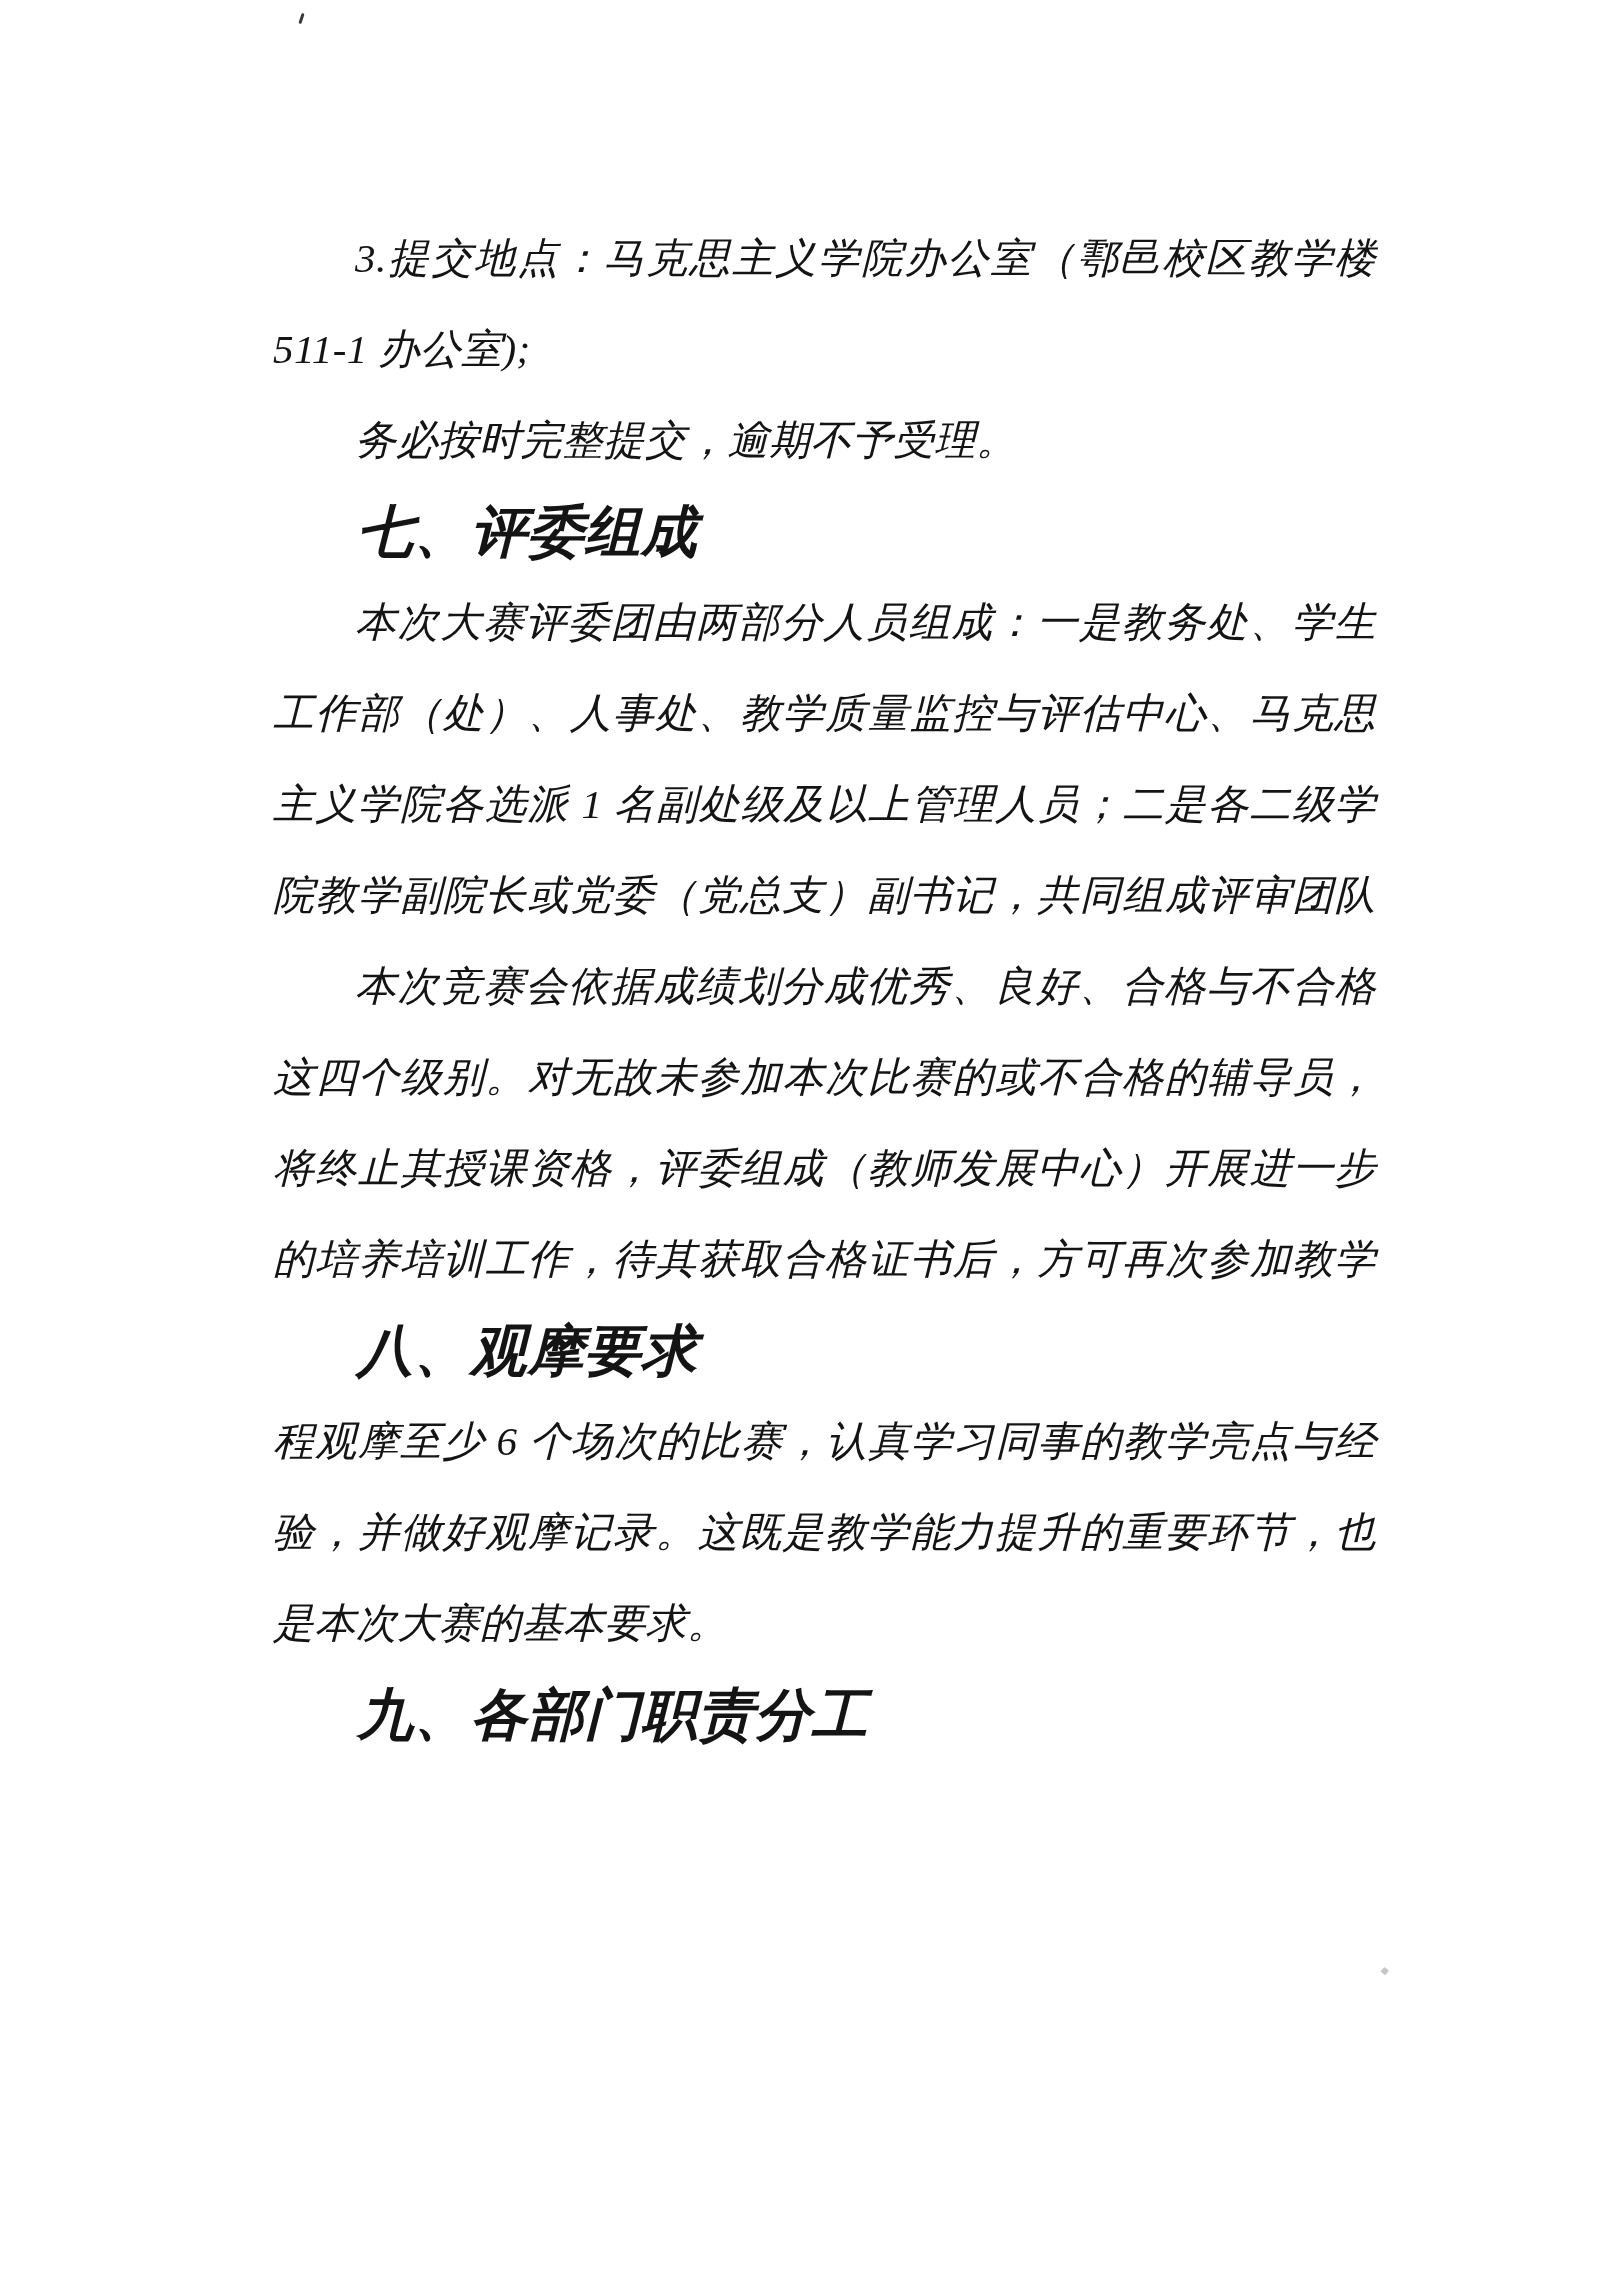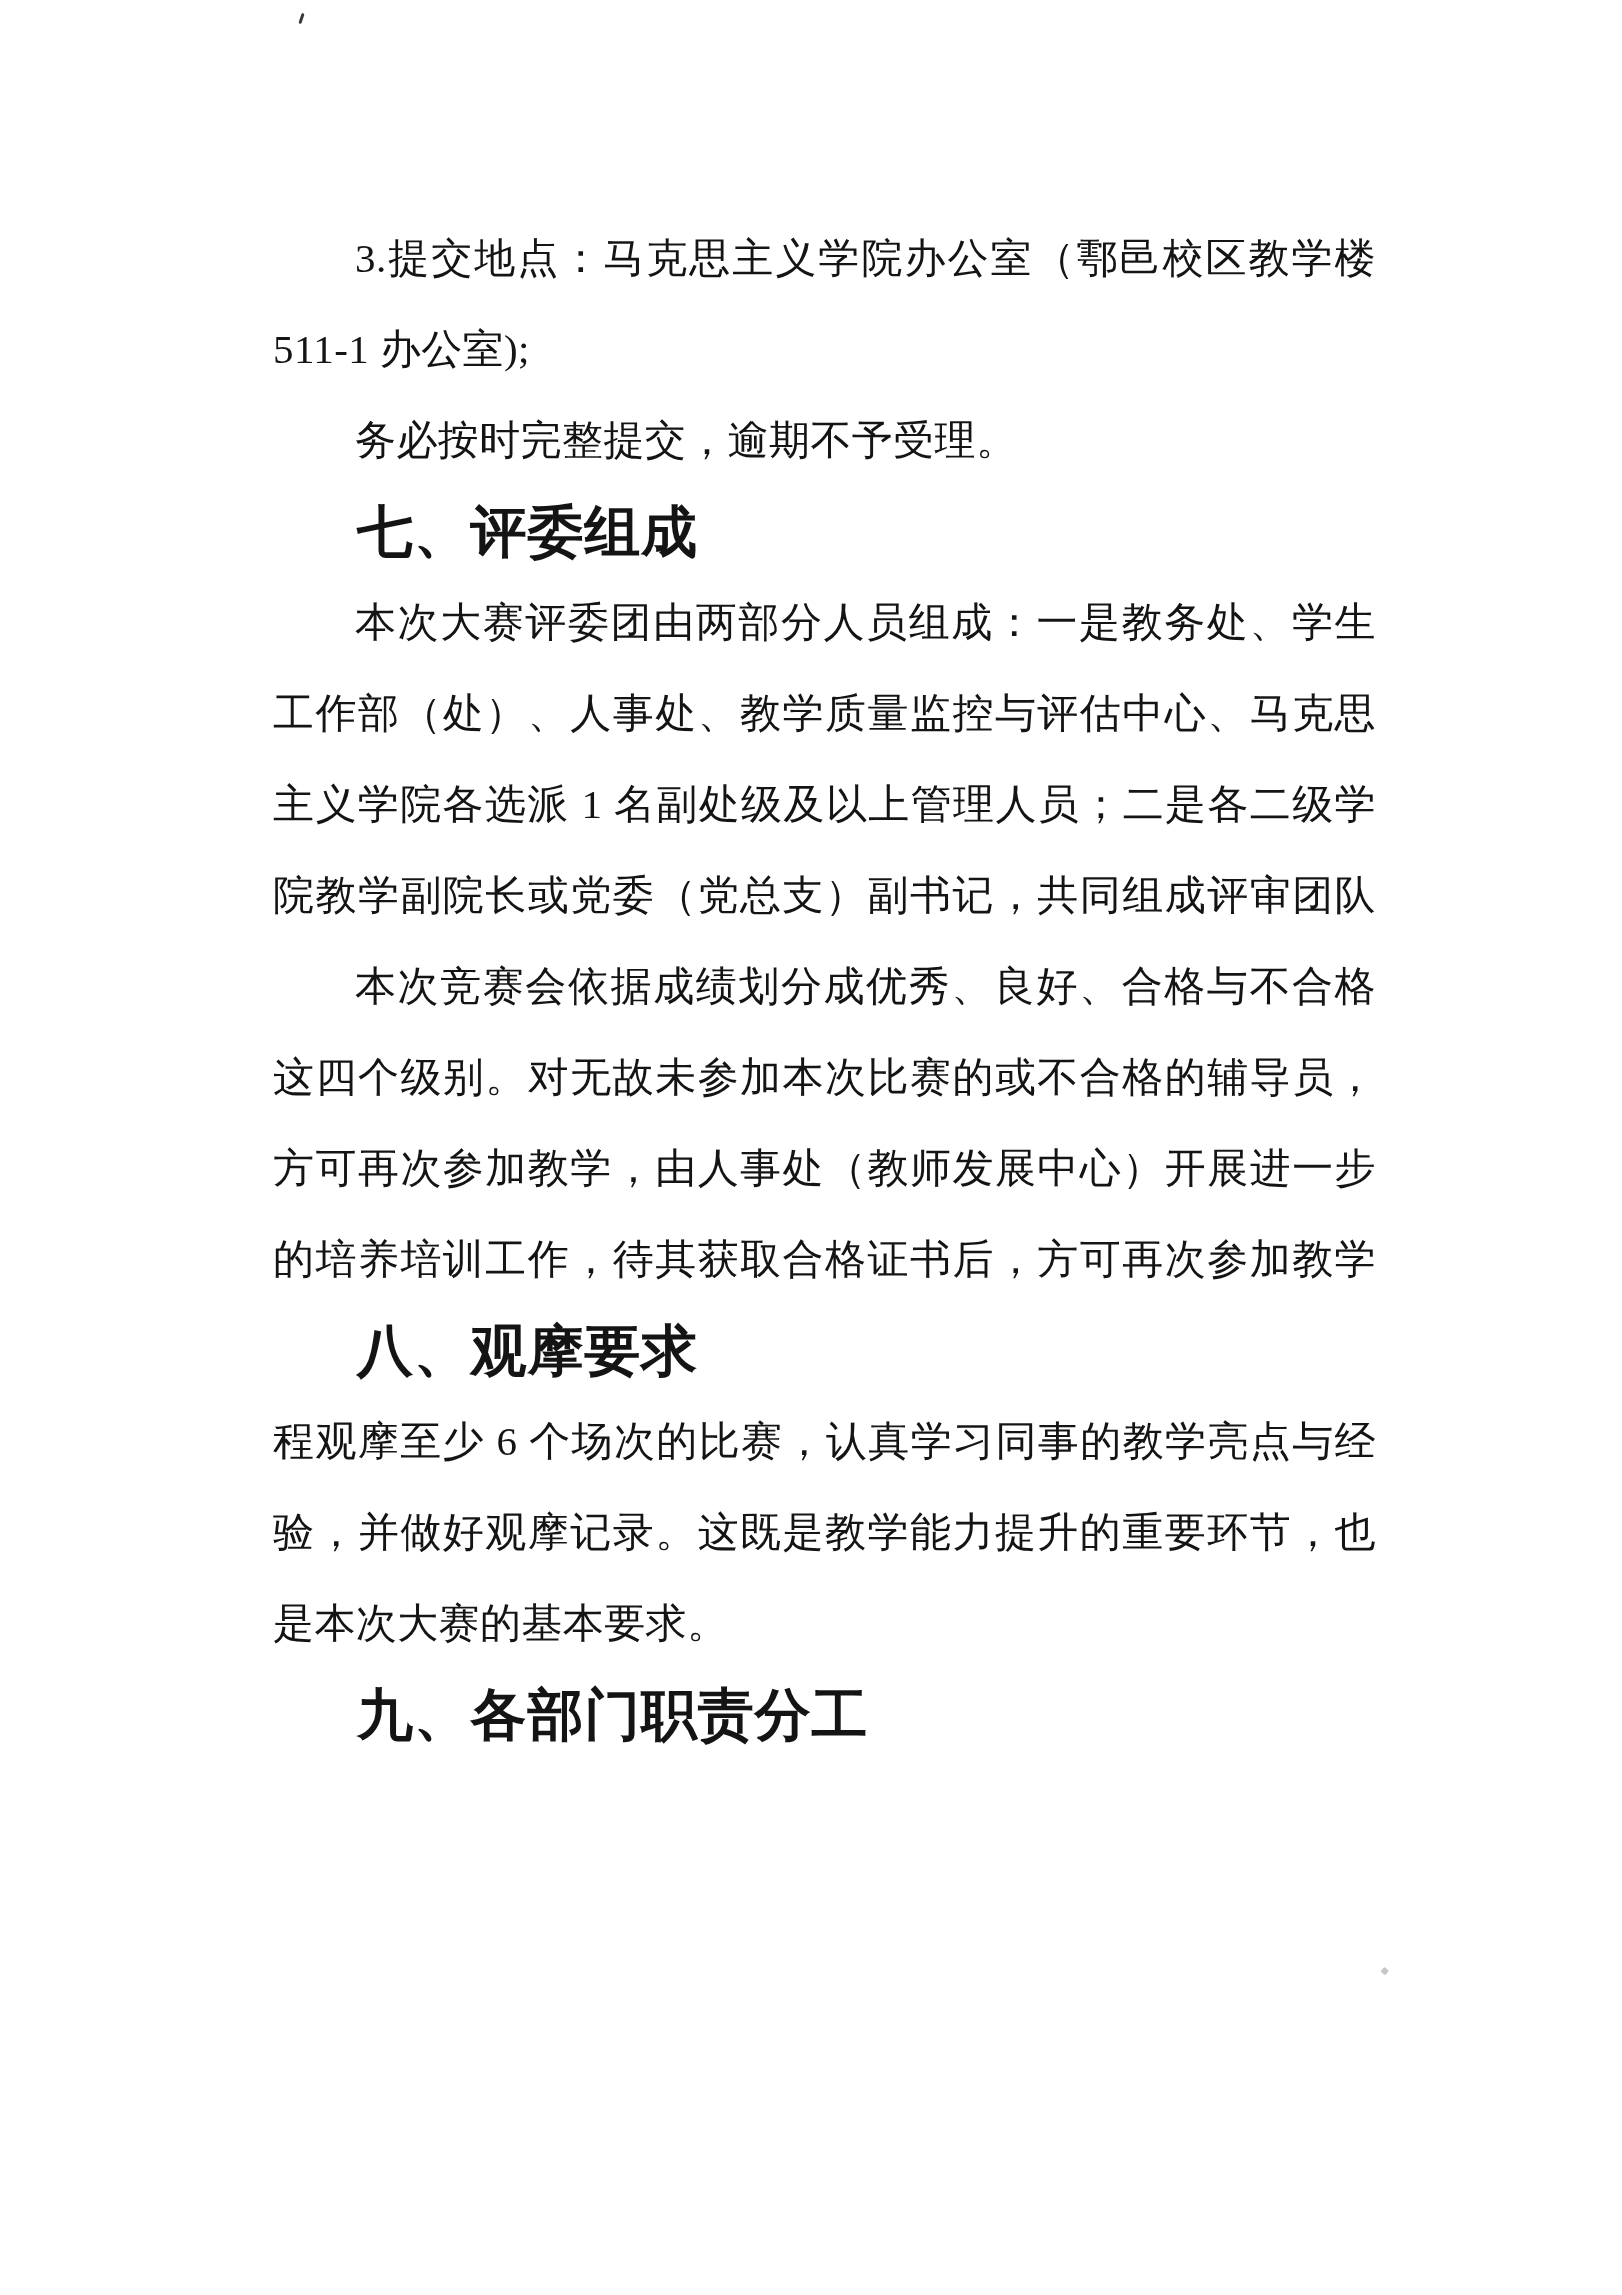--- a/index.html
+++ b/index.html
@@ -4,20 +4,21 @@
 <style>
   html,body{margin:0;padding:0;background:#ffffff;}
   .page{
     position:relative;
     width:1432px;
     height:2295px;
     background:#ffffff;
     overflow:hidden;
     font-family:"Liberation Serif","DejaVu Serif",serif;
     color:#141414;
+    font-style:italic;
   }
   .text-block{
     position:absolute;
     left:273px;
     top:213px;
     width:1103px;
   }
   .ln{
     height:91px;
     line-height:91px;
@@ -67,21 +68,21 @@
     <div class="ln indent justify">3.提交地点：马克思主义学院办公室（鄠邑校区教学楼</div>
     <div class="ln">511-1 办公室);</div>
     <div class="ln indent">务必按时完整提交，逾期不予受理。</div>
     <div class="ln heading">七、评委组成</div>
     <div class="ln indent justify">本次大赛评委团由两部分人员组成：一是教务处、学生</div>
     <div class="ln justify">工作部（处）、人事处、教学质量监控与评估中心、马克思</div>
     <div class="ln justify">主义学院各选派 1 名副处级及以上管理人员；二是各二级学</div>
     <div class="ln justify">院教学副院长或党委（党总支）副书记，共同组成评审团队</div>
     <div class="ln indent justify">本次竞赛会依据成绩划分成优秀、良好、合格与不合格</div>
     <div class="ln justify">这四个级别。对无故未参加本次比赛的或不合格的辅导员，</div>
-    <div class="ln justify">方可再次参加教学，由人事处（教师发展中心）开展进一步</div>
+    <div class="ln justify">将终止其授课资格，评委组成（教师发展中心）开展进一步</div>
     <div class="ln justify">的培养培训工作，待其获取合格证书后，方可再次参加教学</div>
     <div class="ln heading">八、观摩要求</div>
     <div class="ln justify">程观摩至少 6 个场次的比赛，认真学习同事的教学亮点与经</div>
     <div class="ln justify">验，并做好观摩记录。这既是教学能力提升的重要环节，也</div>
     <div class="ln">是本次大赛的基本要求。</div>
     <div class="ln heading">九、各部门职责分工</div>
   </div>
 
 </div>
 

